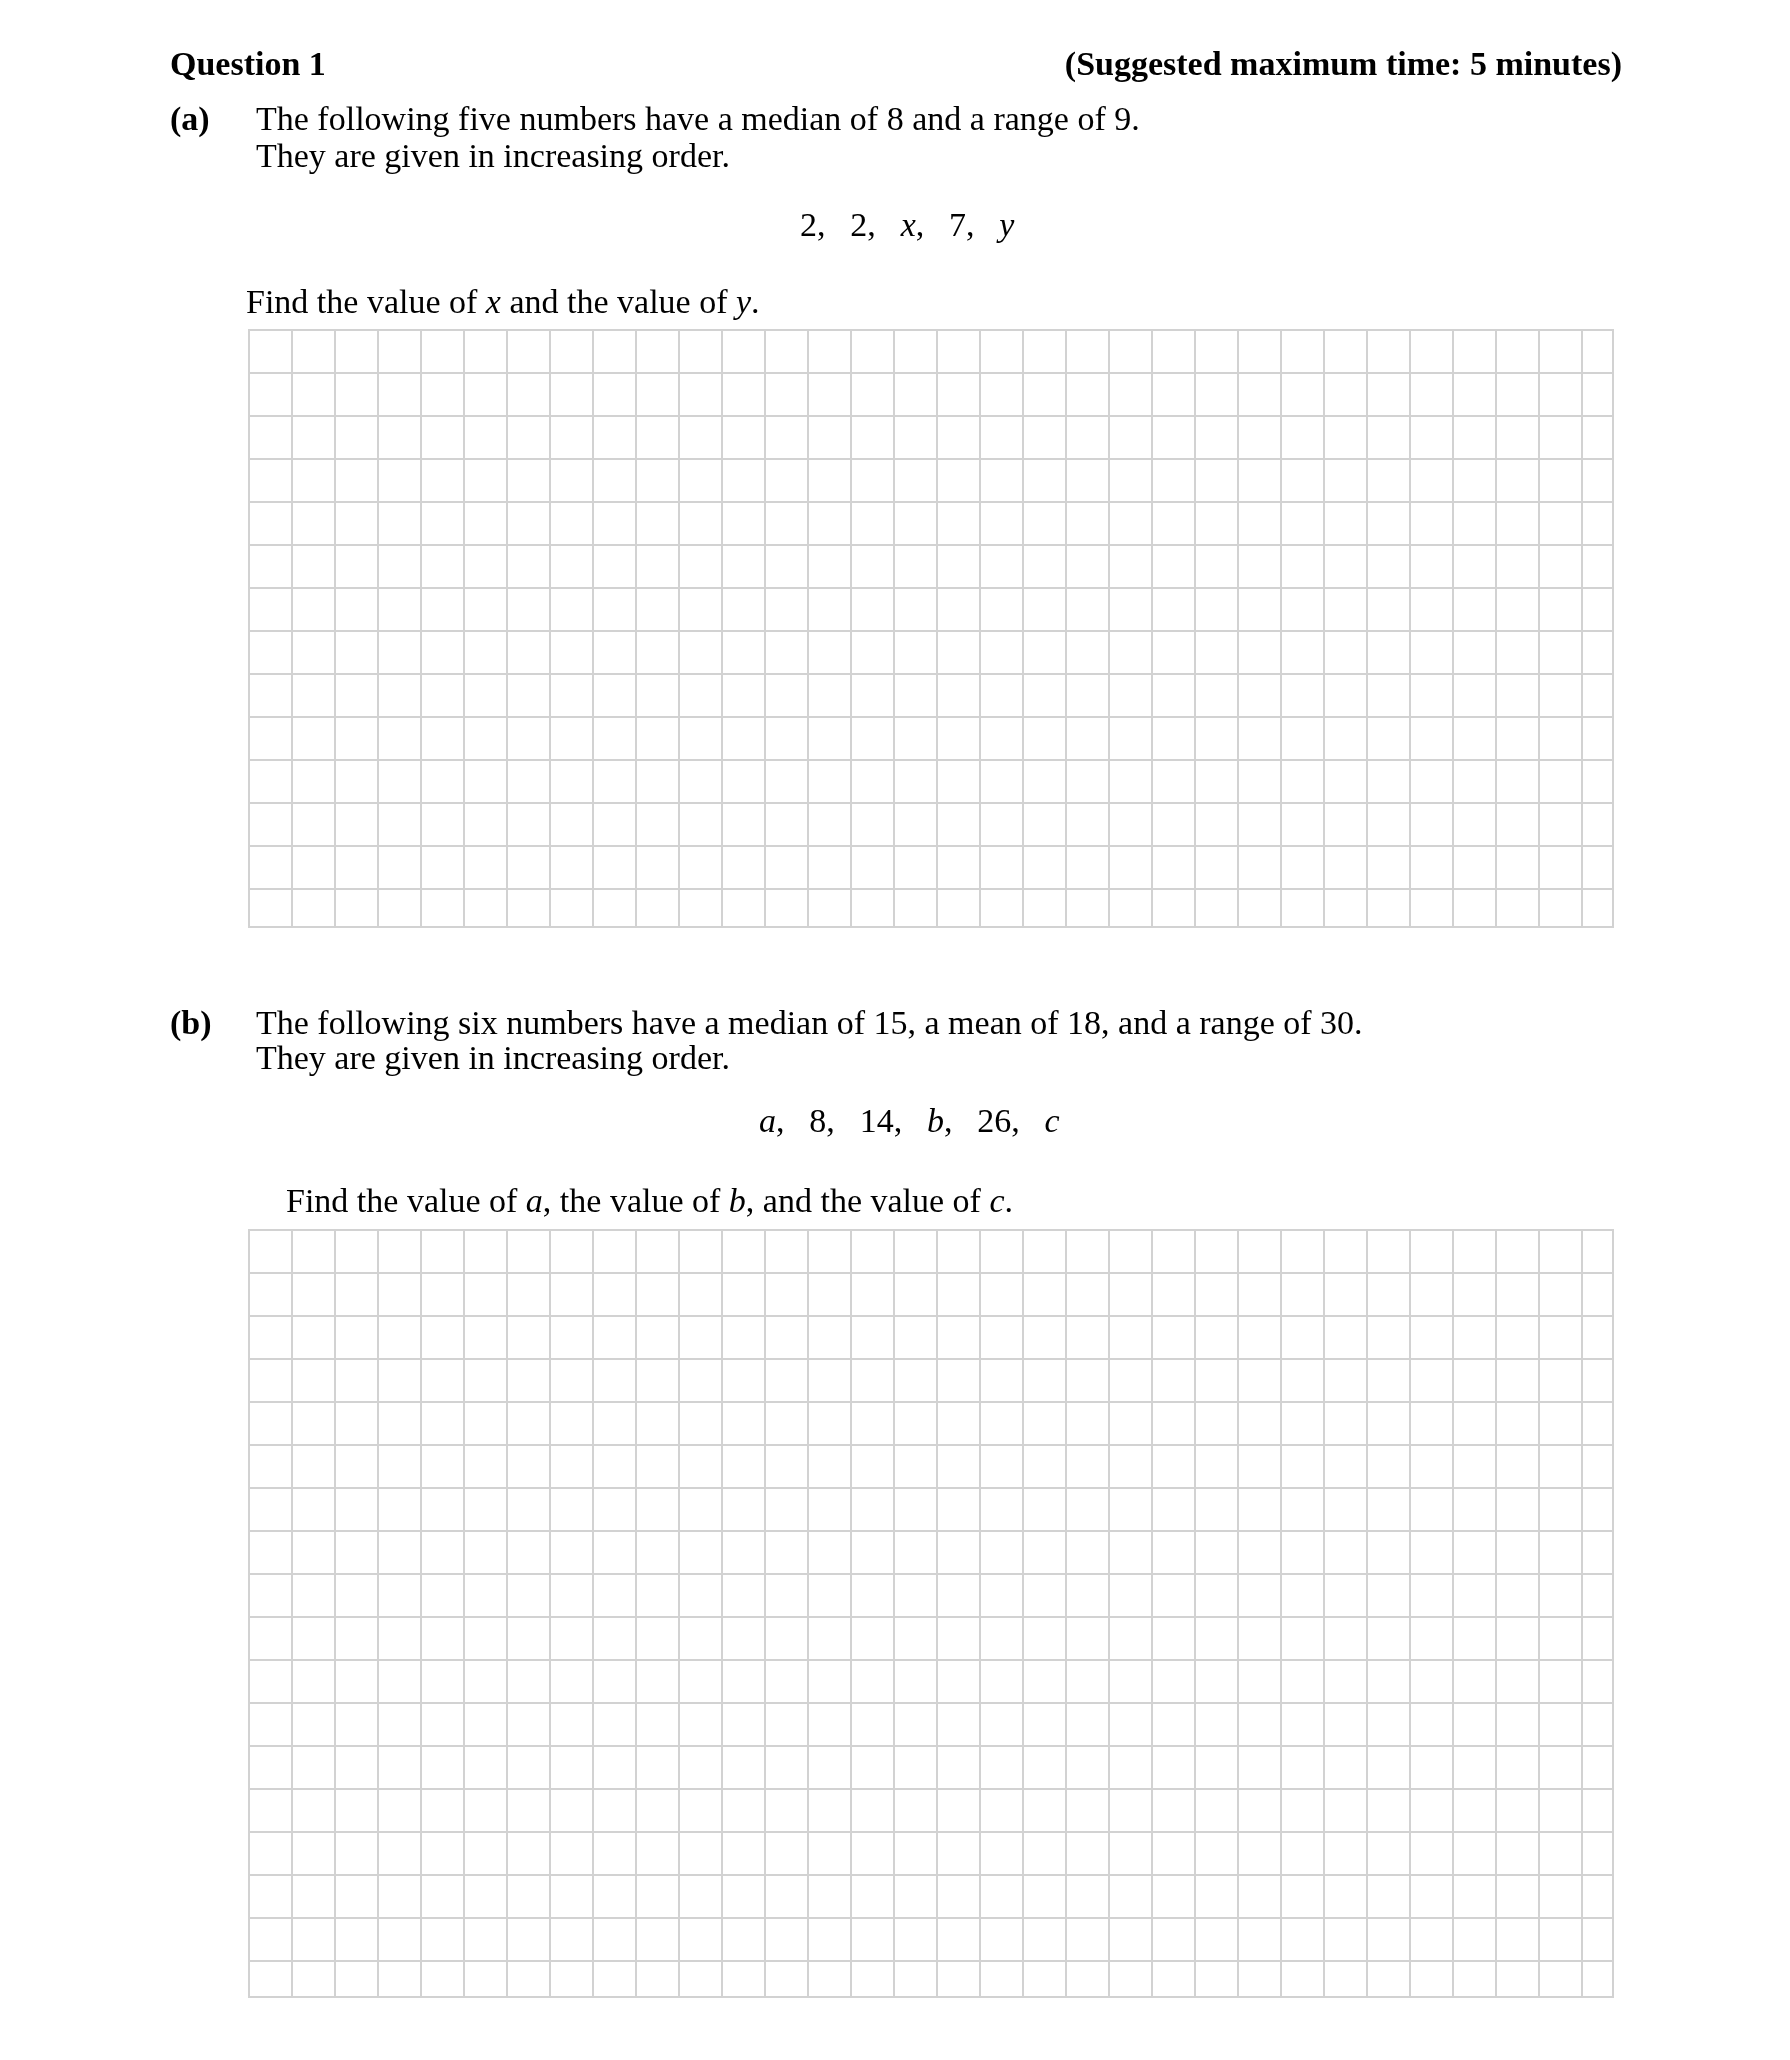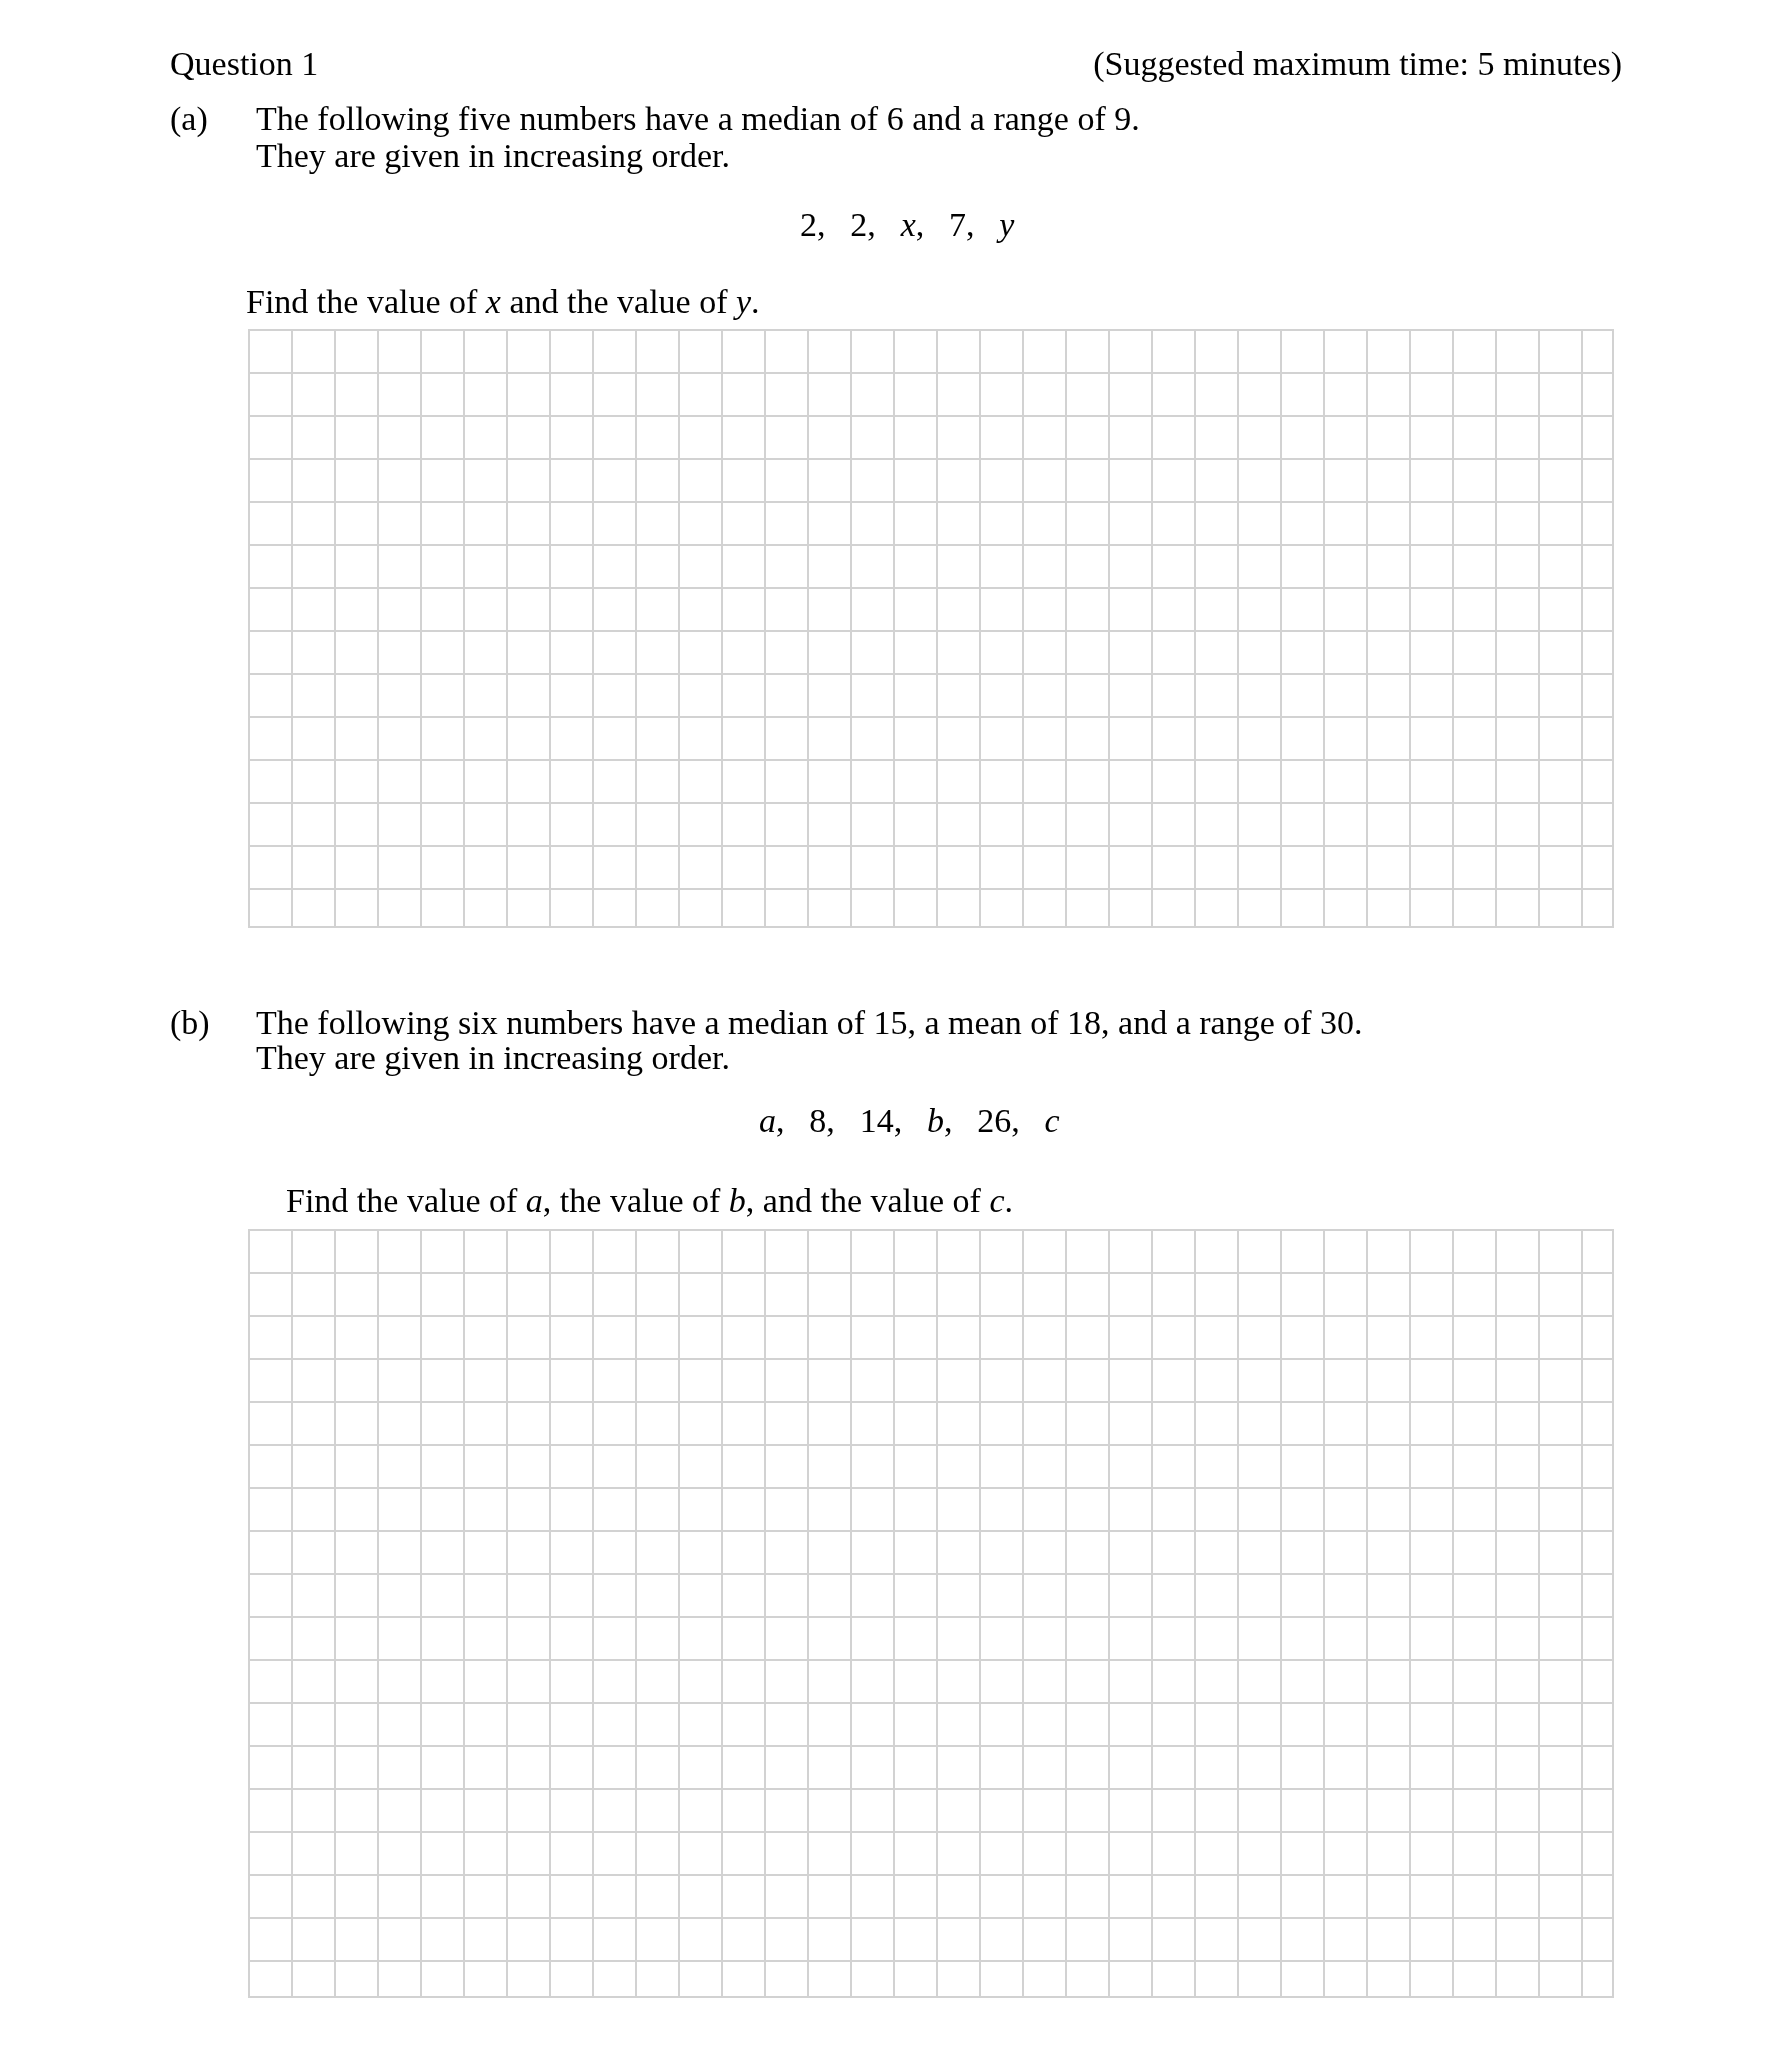--- a/index.html
+++ b/index.html
@@ -1,40 +1,40 @@
 <!DOCTYPE html>
 <html><head>
 <meta charset="utf-8">
 <style>
   html, body { margin: 0; padding: 0; background: #ffffff; }
   body { width: 1791px; height: 2061px; position: relative; overflow: hidden;
          font-family: "Liberation Serif", "DejaVu Serif", serif; color: #000; }
   .abs { position: absolute; white-space: nowrap; line-height: 1; }
   .txt { font-size: 34px; }
-  .bold { font-weight: normal; }
+  .bold { font-weight: bold; }
   .it { font-style: italic; }
   .grid {
     position: absolute; left: 248px; width: 1366px;
     border: 2px solid #d2d2d2; box-sizing: border-box;
     background-color: #fff;
     background-image:
       linear-gradient(to right, #d2d2d2 0, #d2d2d2 2px, transparent 2px),
       linear-gradient(to bottom, #d2d2d2 0, #d2d2d2 2px, transparent 2px);
     background-size: 43px 43px;
     background-position: -2px -2px;
   }
 </style>
 </head>
 <body>
 
 <div class="abs txt bold" style="left:170px; top:47px;">Question 1</div>
 <div class="abs txt bold" style="right:169px; top:47px;margin-left:28px;">(Suggested maximum time: 5 minutes)</div>
 
 <div class="abs txt bold" style="left:170px; top:102px;">(a)</div>
-<div class="abs txt" style="left:256px; top:102px;">The following five numbers have a median of 6 and a range of 9.</div>
+<div class="abs txt" style="left:256px; top:102px;">The following five numbers have a median of 8 and a range of 9.</div>
 <div class="abs txt" style="left:256px; top:139px;">They are given in increasing order.</div>
 
 <div class="abs txt" style="left:800px; top:208px; word-spacing:3.9px;text-align:center;">
   <span>2</span>,&nbsp;
   <span>2</span>,&nbsp;
   <span class="it">x</span>,&nbsp;
   <span>7</span>,&nbsp;
   <span class="it">y</span>
 </div>
 

